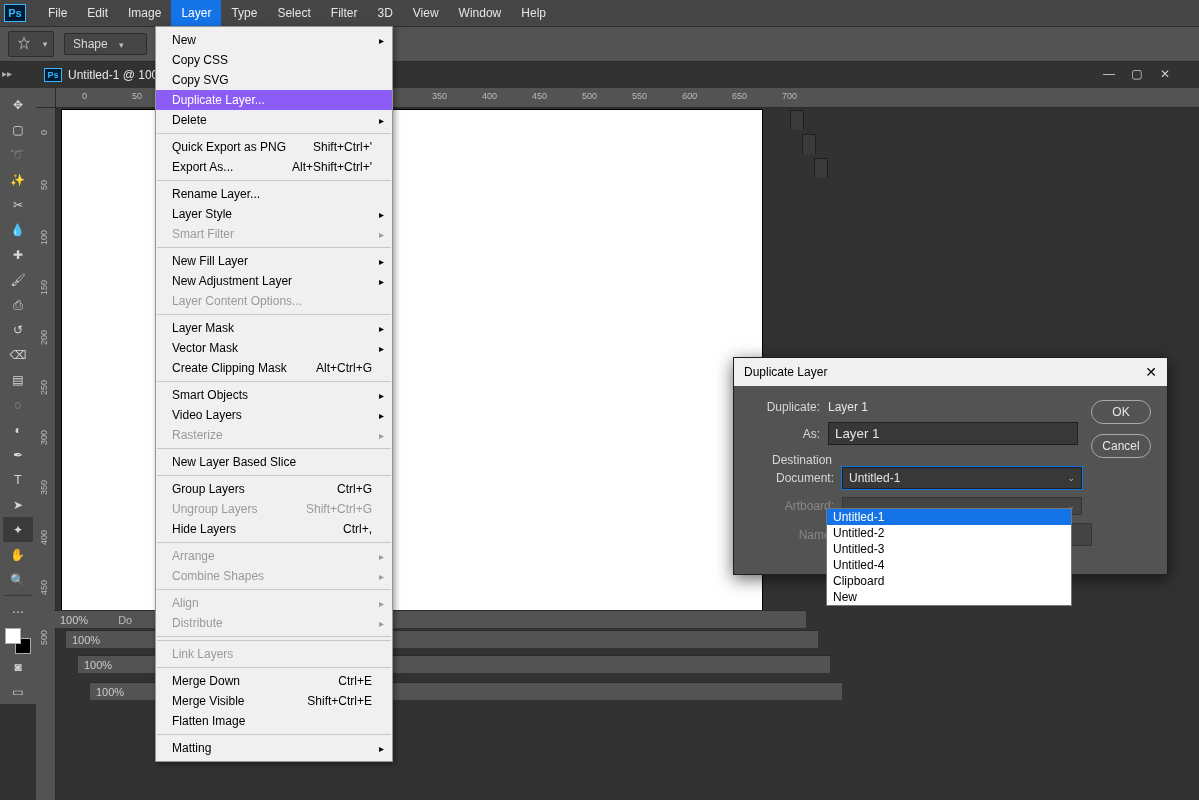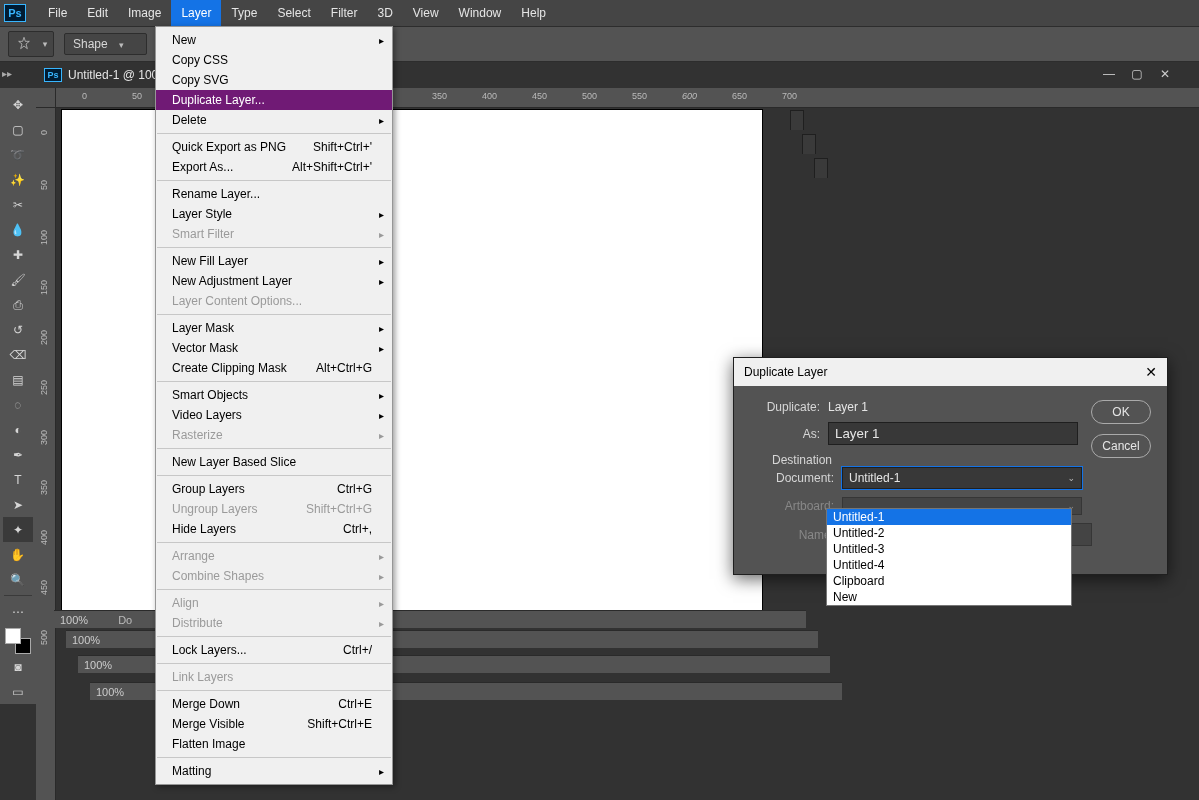--- a/index.html
+++ b/index.html
@@ -172,21 +172,21 @@
   padding:3px 0;
   z-index:100;
 }
 .menu-item {
   display:flex; justify-content:space-between; align-items:center;
   padding:3px 20px 3px 16px;
   font-size:12px;
   position:relative;
 }
 .menu-item.disabled { color:#9a9a9a; }
-.menu-item.highlight { background:#701a75; color:#fff; }
+.menu-item.highlight { background:#8b5cf6; color:#fff; }
 .menu-item .submenu-arrow {
   position:absolute; right:8px;
   font-size:10px;
 }
 .menu-sep { height:1px; background:#c7c7c7; margin:3px 1px; }
 
 
 .dup-dialog {
   position:absolute;
   left:733px; top:357px;
@@ -495,24 +495,20 @@
     <div class="menu-sep"></div>
     <div class="menu-item disabled">
       <span>Align</span>
       <span class="submenu-arrow">▸</span>
     </div>
     <div class="menu-item disabled">
       <span>Distribute</span>
       <span class="submenu-arrow">▸</span>
     </div>
     <div class="menu-sep"></div>
-    <div class="menu-item">
-      <span>Lock Layers...</span>
-      <span>Ctrl+/</span>
-    </div>
     <div class="menu-sep"></div>
     <div class="menu-item disabled">
       <span>Link Layers</span>
     </div>
     <div class="menu-sep"></div>
     <div class="menu-item">
       <span>Merge Down</span>
       <span>Ctrl+E</span>
     </div>
     <div class="menu-item">

